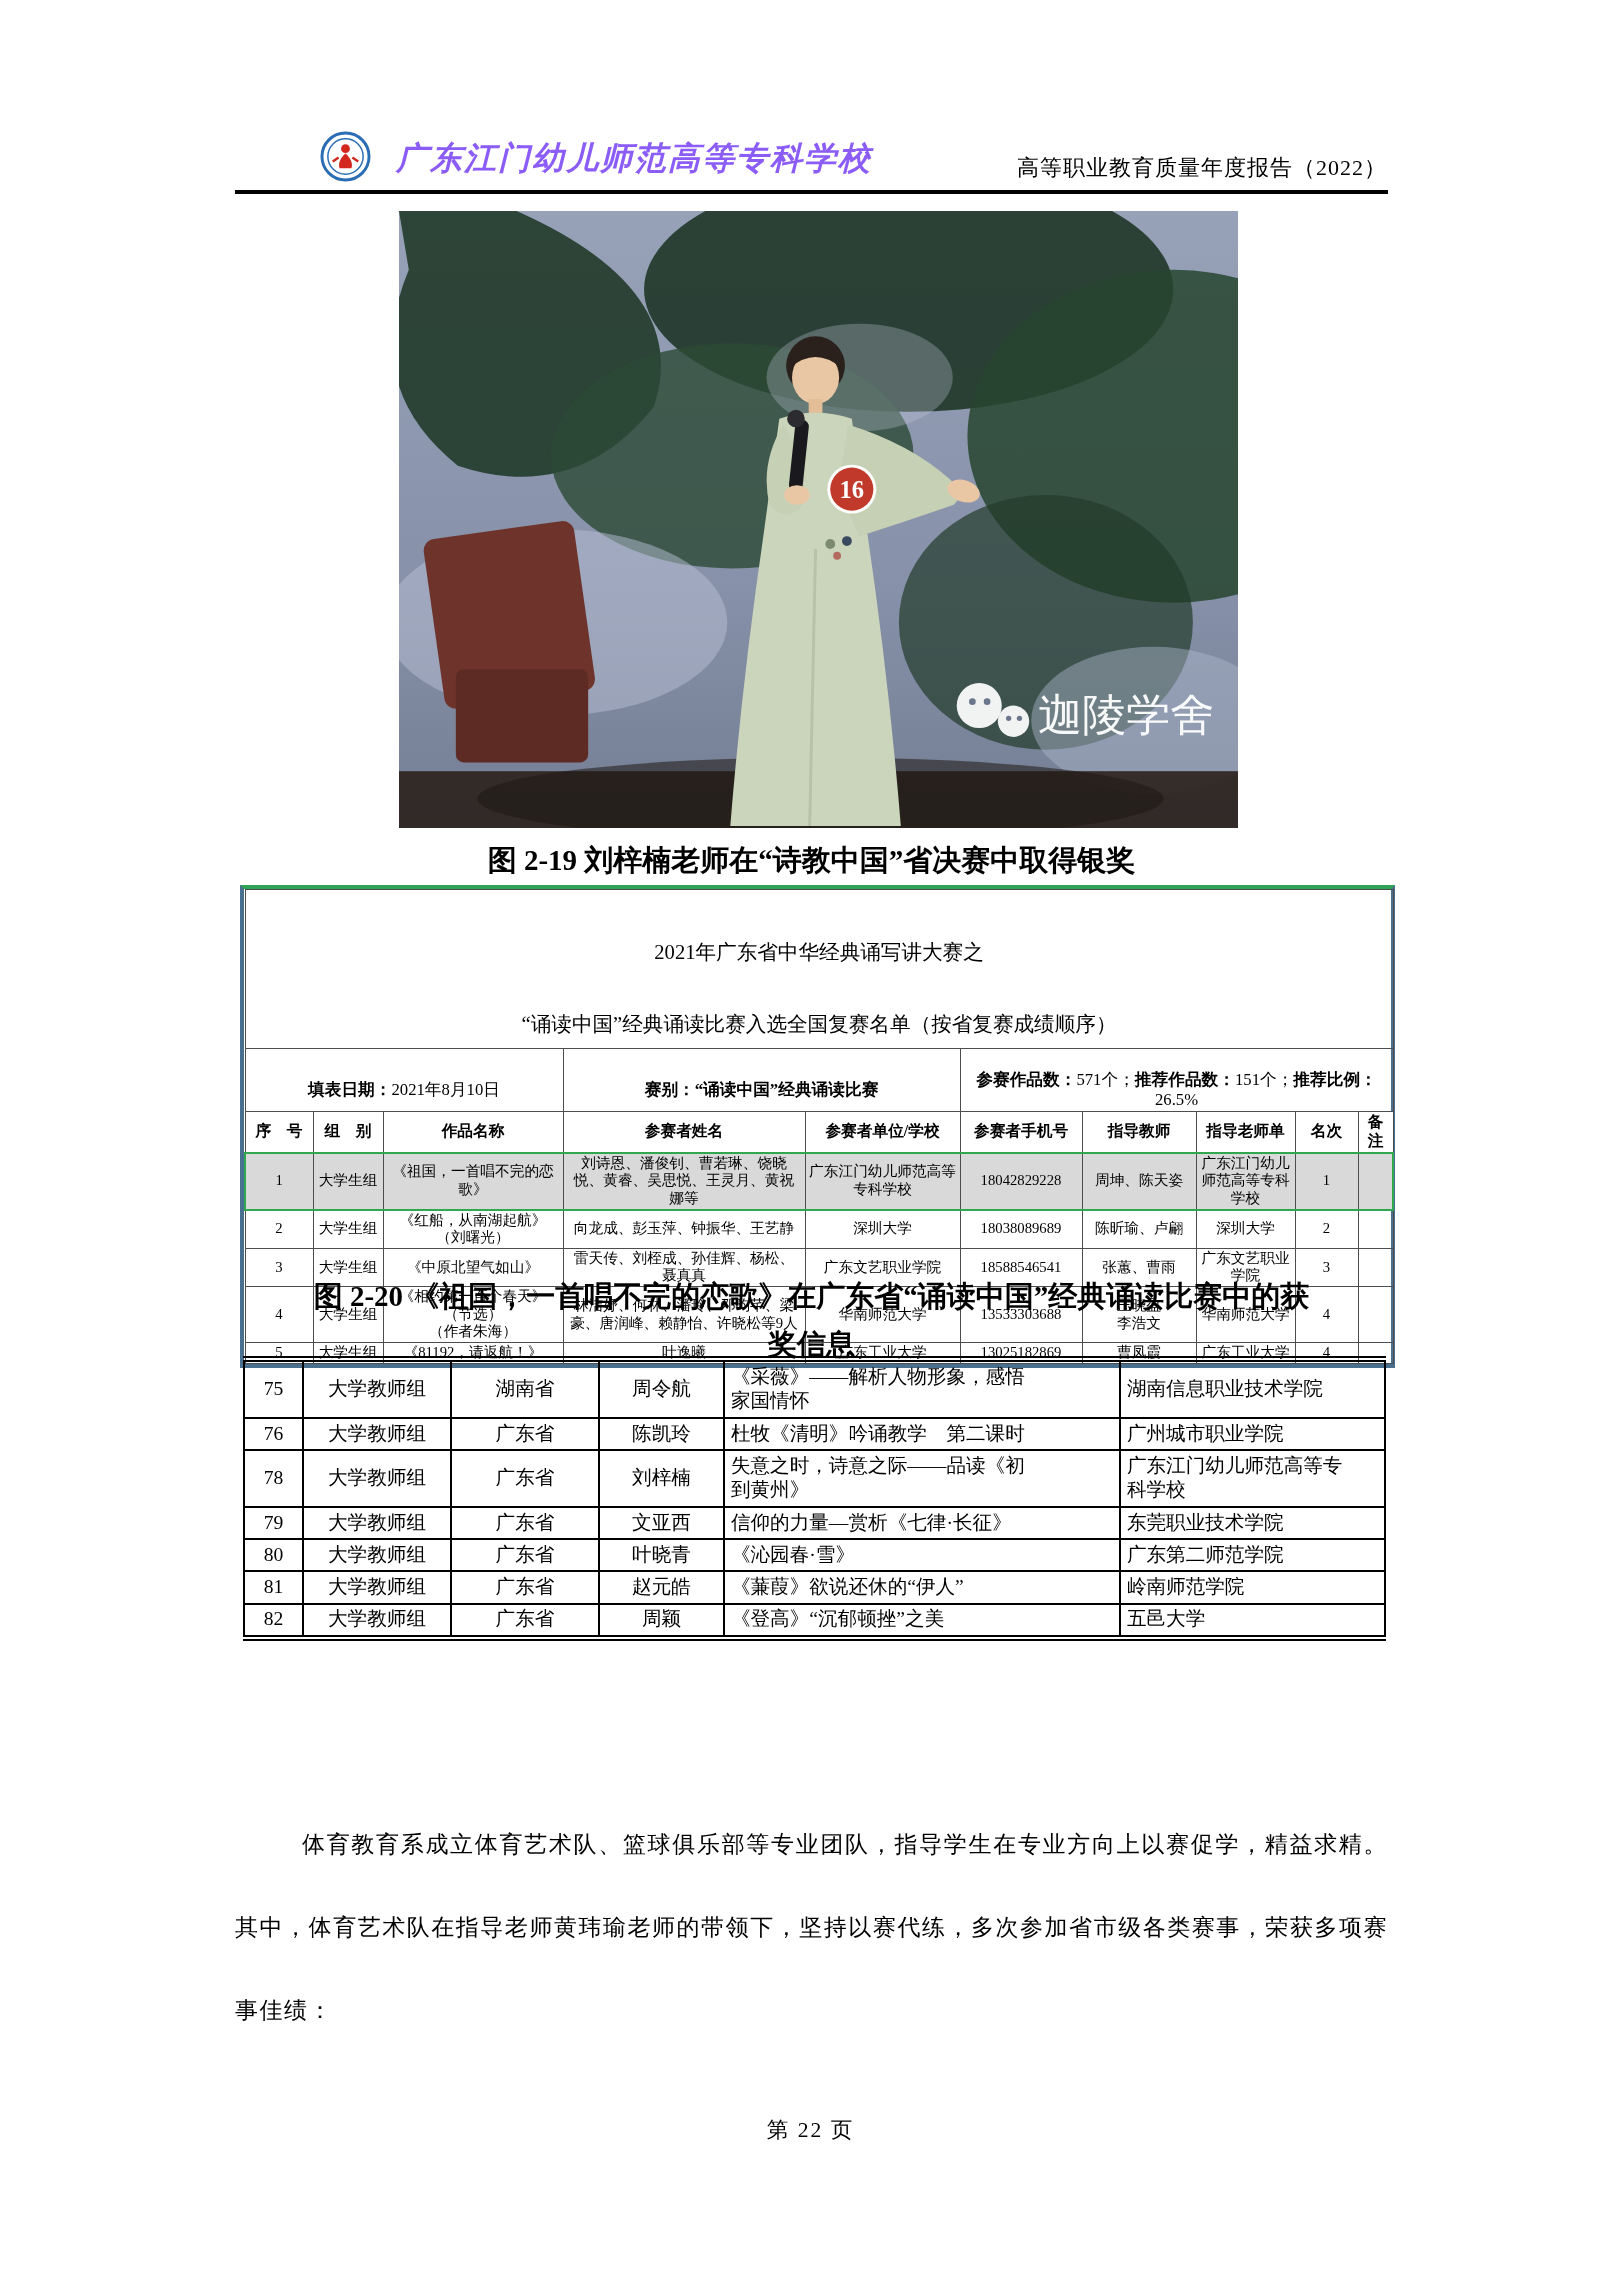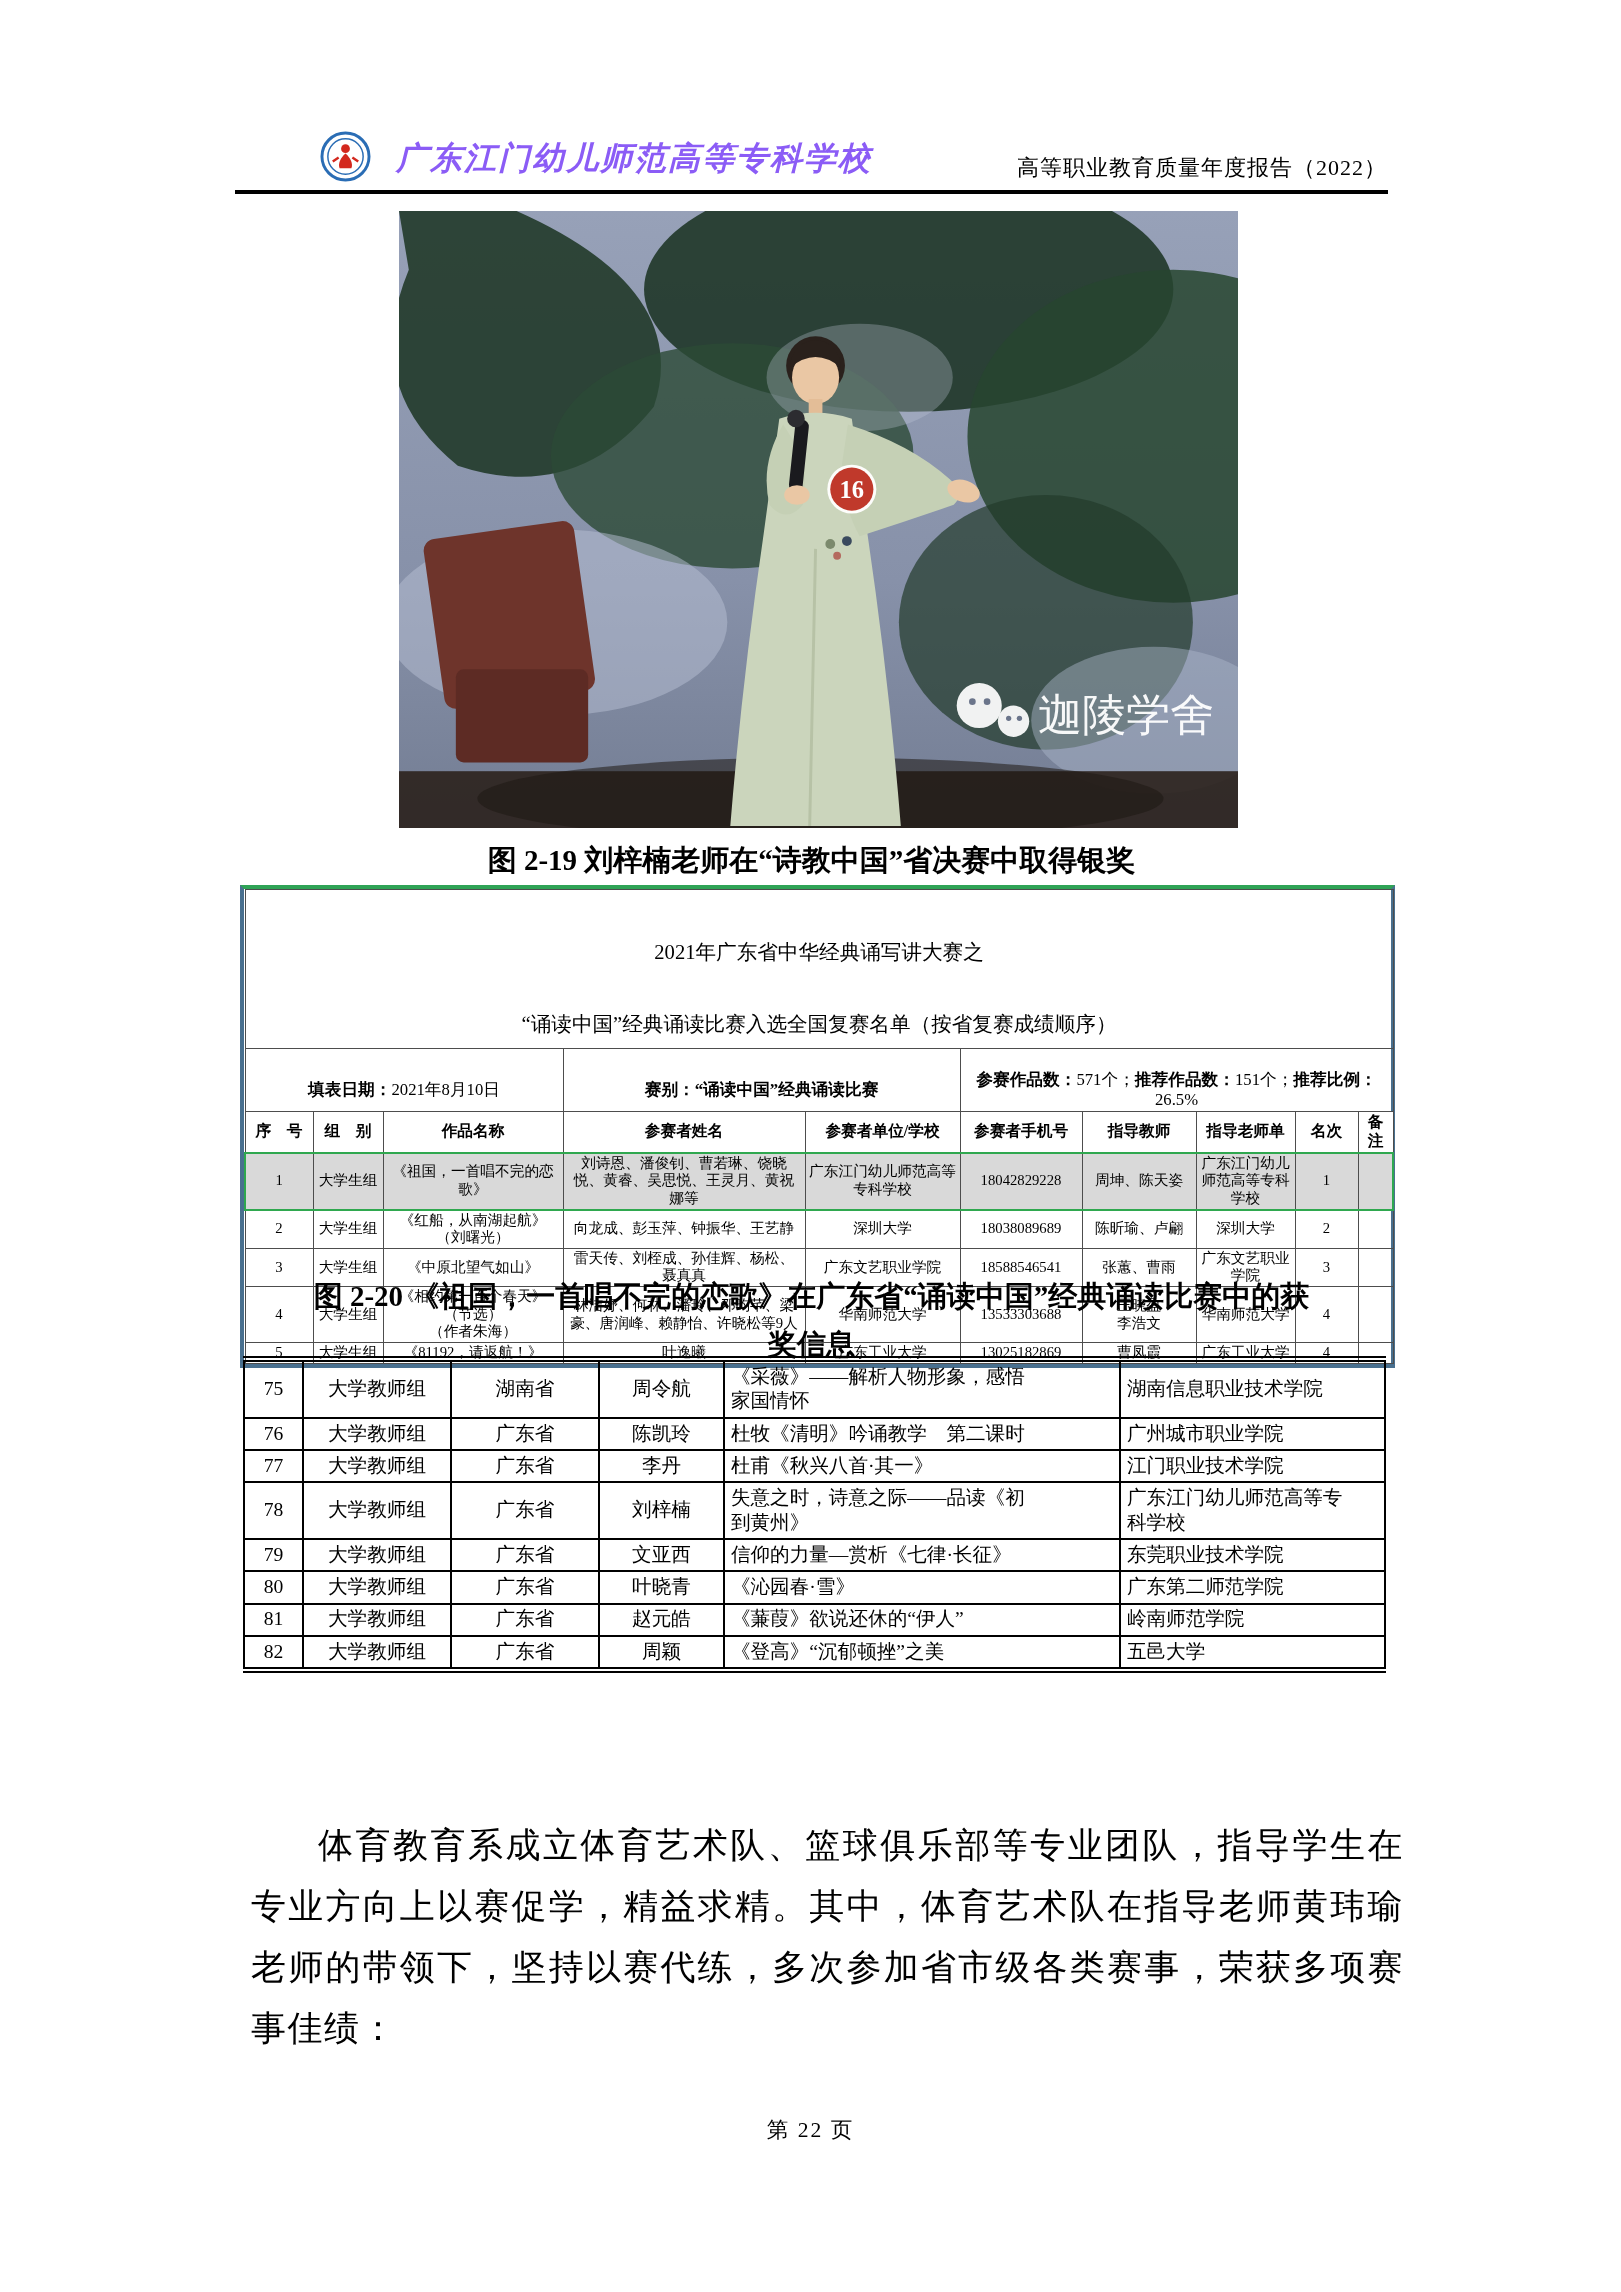--- a/index.html
+++ b/index.html
@@ -45,22 +45,22 @@
   .t2wrap{position:absolute;left:243px;top:1356px;width:1141px;border-radius:18px;}
   #table2{border-collapse:collapse;table-layout:fixed;width:100%;
         border-top:6.9px double #000;border-bottom:6.9px double #000;
         border-left:2.9px solid #000;border-right:2.9px solid #000;}
   #table2 td{border:2px solid #000;font-size:19.6px;line-height:1.25;padding:2.9px 5.9px;
         vertical-align:middle;white-space:pre-line;overflow:hidden;}
   #table2 td:nth-child(-n+4){text-align:center;}
   #table2 td:nth-child(n+5){text-align:left;}
 
   
-  .para{position:absolute;left:235px;top:1780px;width:1153px;font-size:35px;
-        line-height:61px;text-align:justify;text-indent:67px;letter-spacing:1.5px;margin-left:16px;}
+  .para{position:absolute;left:235px;top:1780px;width:1153px;font-size:23px;
+        line-height:83px;text-align:justify;text-indent:67px;letter-spacing:1.5px;}
 
   
   .footer{position:absolute;left:0;top:2115px;width:100%;text-align:center;
         font-size:21.6px;letter-spacing:2px;}
 </style>
 </head>
 <body>
 
 <div class="page">
 
@@ -289,28 +289,20 @@
           </tr>
           <tr>
             <td>76</td>
             <td>大学教师组</td>
             <td>广东省</td>
             <td>陈凯玲</td>
             <td>杜牧《清明》吟诵教学　第二课时</td>
             <td>广州城市职业学院</td>
           </tr>
           <tr>
-            <td>77</td>
-            <td>大学教师组</td>
-            <td>广东省</td>
-            <td>李丹</td>
-            <td>杜甫《秋兴八首·其一》</td>
-            <td>江门职业技术学院</td>
-          </tr>
-          <tr>
             <td>78</td>
             <td>大学教师组</td>
             <td>广东省</td>
             <td>刘梓楠</td>
             <td>失意之时，诗意之际——品读《初
 到黄州》</td>
             <td>广东江门幼儿师范高等专
 科学校</td>
           </tr>
           <tr>

